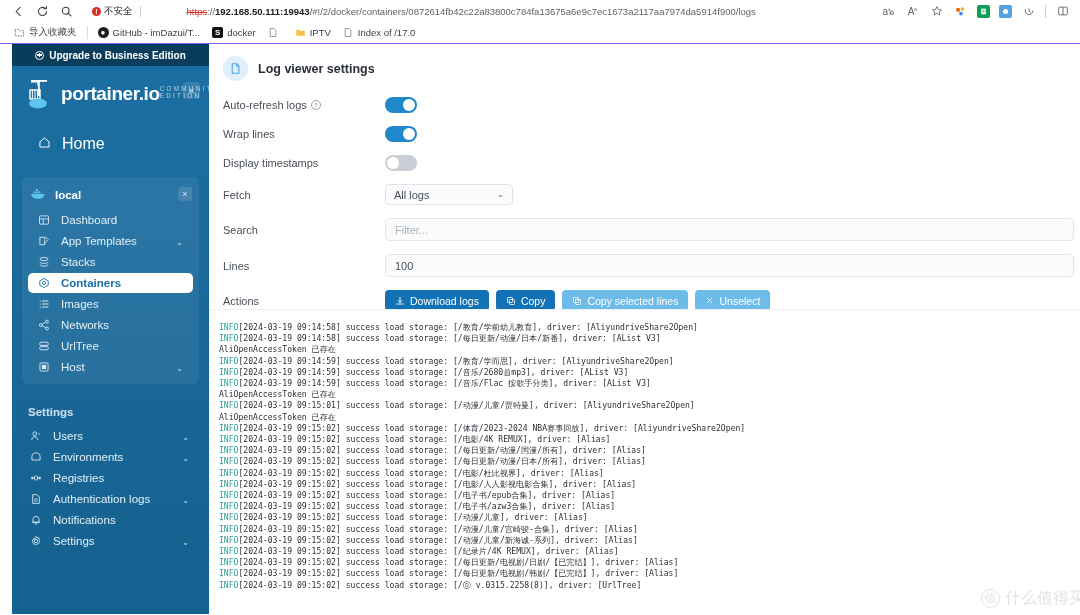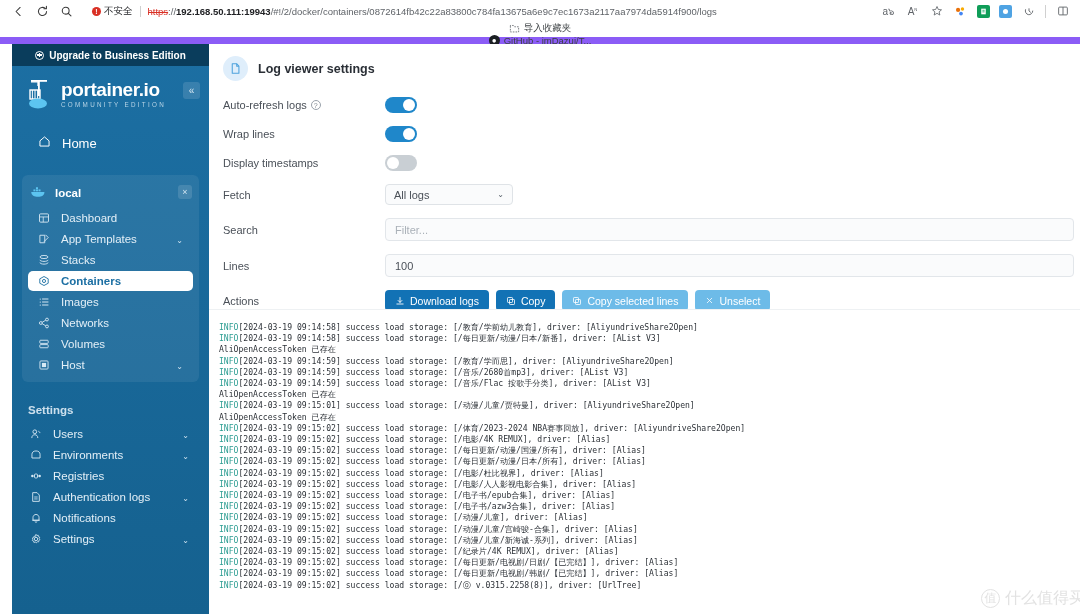--- a/index.html
+++ b/index.html
@@ -49,21 +49,21 @@
   }
   .ns-text { font-size: 9.5px; color: #202124; }
   .omni-sep {
     width: 1px; height: 11px; background: #cfcfcf; margin: 0 7px;
     flex: 0 0 auto;
   }
   .url-text {
     font-size: 9.5px; color: #5f6368; white-space: nowrap;
     overflow: hidden; text-overflow: clip;
   }
-  .url-scheme { color: #d93025; text-decoration: line-through; }
+  .url-scheme { color: #d93025; text-decoration: line-through; margin-left: 39px; }
   .url-host { color: #202124; font-weight: bold; }
   .toolbar-icons {
     display: flex; align-items: center; gap: 9px;
     flex: 0 0 auto; padding-right: 4px;
   }
   .ti {
     width: 15px; height: 15px;
     display: flex; align-items: center; justify-content: center;
     font-size: 10px; color: #5f6368;
   }
@@ -73,22 +73,21 @@
   .ti-blue { background: #4fa3e3; }
   .ti-div { width: 1px; height: 13px; background: #d0d0d0; }
 
   
   .bookmarks-bar {
     height: 22px; width: 1080px;
     background: #ffffff;
     display: flex; align-items: center;
     padding: 0 8px;
     gap: 0;
-    border-bottom: 7px solid #8b5cf6;
-    flex-direction: column;
+    border-bottom: 1px solid #8b5cf6;
   }
   .bm {
     display: flex; align-items: center; gap: 4px;
     padding: 0 6px; height: 18px;
     font-size: 9.5px; color: #3c4043;
     white-space: nowrap;
   }
   .bm-sep { width: 1px; height: 13px; background: #dadce0; margin: 0 4px; }
   .bm-ico { width: 11px; height: 11px; display:flex; align-items:center; justify-content:center; font-size: 9px; }
   .ico-github { background: #1b1f23; color: #fff; border-radius: 50%; font-size:8px; line-height:11px; text-align:center;}
@@ -130,41 +129,41 @@
   .upg-circle::after {
     content:''; position:absolute; left:1.2px; top:2.8px;
     width:4.2px; height:1.4px; background:#fff;
   }
   .logo-row {
     display: flex; align-items: center;
     padding: 12px 12px 10px 14px;
     position: relative;
   }
   .logo-mark { width: 28px; height: 32px; margin-right: 7px; flex: 0 0 auto; }
-  .logo-text-wrap { display: flex; flex-direction: column; }
+  .logo-text-wrap { display: flex; flex-direction: row; }
   .logo-title {
     font-size: 19px; color: #ffffff; font-weight: bold; letter-spacing: -0.4px;
     line-height: 20px;
   }
   .logo-sub {
     font-size: 6.3px; color: #b7d4e6; letter-spacing: 2.3px;
     margin-top: 1px;
   }
   .collapse-btn {
     position: absolute; right: 9px; top: 16px;
     width: 17px; height: 17px; border-radius: 3px;
     background: rgba(255,255,255,0.13);
     color: #d6e7f2; font-size: 10px;
     display: flex; align-items: center; justify-content: center;
   }
   .nav-home {
     display: flex; align-items: center; gap: 11px;
     padding: 7px 0 7px 16px;
     margin: 8px 10px 0 10px;
-    color: #ffffff; font-size: 13px;
+    color: #ffffff; font-size: 16px;
     border-radius: 5px;
   }
   .env-block {
     margin: 17px 10px 0 10px;
     background: rgba(255,255,255,0.07);
     border-radius: 6px;
     padding: 4px 0 6px 0;
   }
   .env-head {
     display: flex; align-items: center;
@@ -572,21 +571,21 @@
         <span>Networks</span>
       </div>
 
       <div class="nav-item">
         <span class="ni-icon">
           <svg width="12" height="12" viewBox="0 0 16 16">
               <rect x="2.4" y="3" width="11.2" height="4.2" rx="1.1" fill="none" stroke="currentColor" stroke-width="1.2"></rect>
               <rect x="2.4" y="8.8" width="11.2" height="4.2" rx="1.1" fill="none" stroke="currentColor" stroke-width="1.2"></rect>
             </svg>
         </span>
-        <span>Volumes</span>
+        <span>UrlTree</span>
       </div>
 
 
       <div class="nav-item">
         <span class="ni-icon">
           <svg width="12" height="12" viewBox="0 0 16 16">
               <rect x="2.6" y="2.6" width="10.8" height="10.8" rx="1.2" fill="none" stroke="currentColor" stroke-width="1.2"></rect>
               <rect x="5.2" y="5.2" width="5.6" height="5.6" fill="currentColor"></rect>
             </svg>
         </span>

